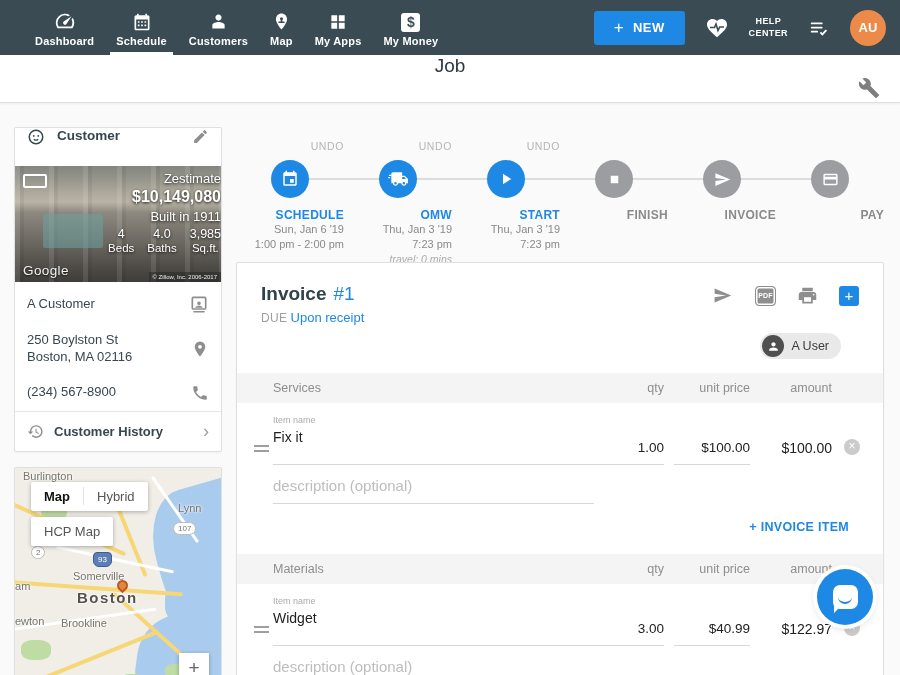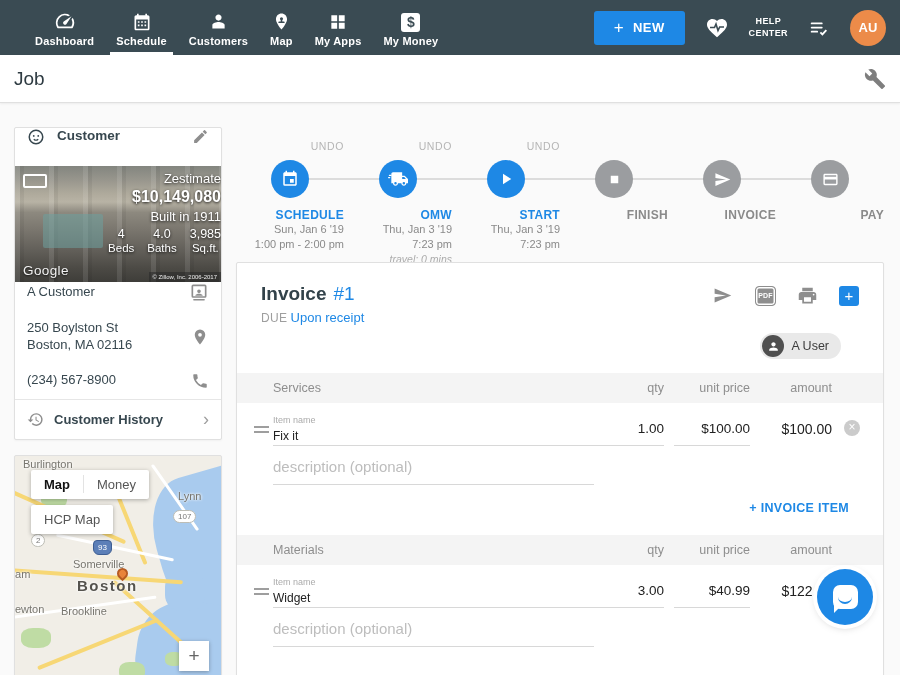--- a/index.html
+++ b/index.html
@@ -22,21 +22,21 @@
     padding:0 20px; font-size:13px; font-weight:bold; display:flex; align-items:center;
     gap:9px; cursor:pointer; letter-spacing:.4px; font-family:inherit; }
   .new-plus { font-size:17px; font-weight:normal; }
   .help-center { color:#fff; font-size:9px; font-weight:bold; text-align:center;
     line-height:1.25; letter-spacing:.4px; }
   .avatar { width:36px; height:36px; border-radius:50%; background:#EC8B49; color:#fff;
     font-size:13px; font-weight:bold; display:flex; align-items:center; justify-content:center; }
 
   
   .page-header { height:48px; background:#fff; display:flex; align-items:center;
-    padding:0 14px; border-bottom:1px solid #E0E0E0; box-shadow:0 1px 2px rgba(0,0,0,.06); }
+    padding:0 20px; border-bottom:1px solid #E0E0E0; box-shadow:0 1px 2px rgba(0,0,0,.06);flex-direction:column; }
   .page-title { font-size:19px; color:#2E3B42; }
   .header-tools { margin-left:auto; color:#7E7E7E; display:flex; }
 
   
   .content { display:flex; gap:14px; padding:24px 16px 0 14px; align-items:flex-start; }
   .left-col { width:208px; flex:none; }
   .main-col { flex:1; min-width:0; }
   .card { background:#fff; border:1px solid #E0E0E0; border-radius:2px;
     box-shadow:0 1px 2px rgba(0,0,0,.04); }
 
@@ -149,21 +149,21 @@
   .col-amt { width:72px; margin-left:10px; }
   .col-del { width:28px; }
 
   .item-block { padding:12px 23px 0 12px; }
   .item-row { display:flex; align-items:flex-end; }
   .drag { width:24px; padding-bottom:13px; display:flex; flex-direction:column; gap:3px;
     align-items:center; cursor:grab; }
   .drag i { display:block; width:15px; height:2px; background:#9E9E9E; }
   .name-col { flex:1; min-width:0; }
   .item-name-label { font-size:9px; color:#ABABAB; margin-bottom:4px; }
-  .item-name { font-size:12px; color:#212121; padding-bottom:2px;
+  .item-name { font-size:14px; color:#212121; padding-bottom:19px;
     border-bottom:1px solid #D8D8D8; }
   .cell { font-size:13.5px; color:#212121; text-align:right; padding-bottom:9px;
     border-bottom:1px solid #D8D8D8; }
   .cell.qty { width:70px; }
   .cell.unit { width:76px; margin-left:10px; }
   .cell.amt { width:72px; margin-left:10px; border-bottom:none; font-size:14px; }
   .del-col { width:28px; display:flex; justify-content:flex-end; padding-bottom:10px; }
   .delete-btn { width:16px; height:16px; border-radius:50%; background:#CBCBCB; color:#fff;
     font-size:12px; line-height:15px; text-align:center; cursor:pointer; }
   .desc-row { margin-left:24px; margin-top:2px; width:calc(100% - 24px - 266px); }
@@ -317,21 +317,21 @@
             <div class="zest-stat">
               <div class="v">3,985</div>
               <div class="l">Sq.ft.</div>
             </div>
           </div>
         </div>
         <span class="g-mark">Google</span>
         <span class="zillow">© Zillow, Inc. 2006-2017</span>
       </div>
 
-      <div class="contact-row" style="padding-top:0;">
+      <div class="contact-row" style="padding-top:12px;">
         <span class="contact-text">A Customer</span>
         <span class="contact-ic">
           <svg width="20" height="20" viewBox="0 0 24 24" fill="#8E8E8E">
               <path d="M19 3H5a2 2 0 0 0-2 2v12a2 2 0 0 0 2 2h14a2 2 0 0 0 2-2V5a2 2 0 0 0-2-2zm0 14H5V5h14v12zm-7-8a2.2 2.2 0 1 0 0 4.4A2.2 2.2 0 0 0 12 9zm4.4 7.2c0-1.47-2.93-2.2-4.4-2.2s-4.4.73-4.4 2.2v.3h8.8v-.3z"></path>
               <rect x="5" y="20.5" width="14" height="1.6" rx=".8"></rect>
             </svg>
         </span>
       </div>
       <div class="contact-row">
         <span class="contact-text">
@@ -391,21 +391,21 @@
       <span class="map-label" style="left:58px;top:102px;">Somerville</span>
       <span class="map-label" style="left:-6px;top:112px;">ham</span>
       <span class="map-pin" style="left:102px;top:112px;"></span>
       <span class="map-label big" style="left:62px;top:121px;">Boston</span>
       <span class="map-label" style="left:-8px;top:147px;">Newton</span>
       <span class="map-label" style="left:46px;top:149px;">Brookline</span>
 
       <div class="map-ctl" style="left:16px;top:14px;">
         <span class="map-ctl-btn sel">Map</span>
         <span class="ctl-div"></span>
-        <span class="map-ctl-btn">Money</span>
+        <span class="map-ctl-btn">Hybrid</span>
       </div>
       <div class="map-ctl" style="left:16px;top:49px;">
         <span class="map-ctl-btn">HCP Map</span>
       </div>
       <div class="zoom-ctl">
         <div class="zoom-btn">+</div>
 
       </div>
     </div>
   </div>

